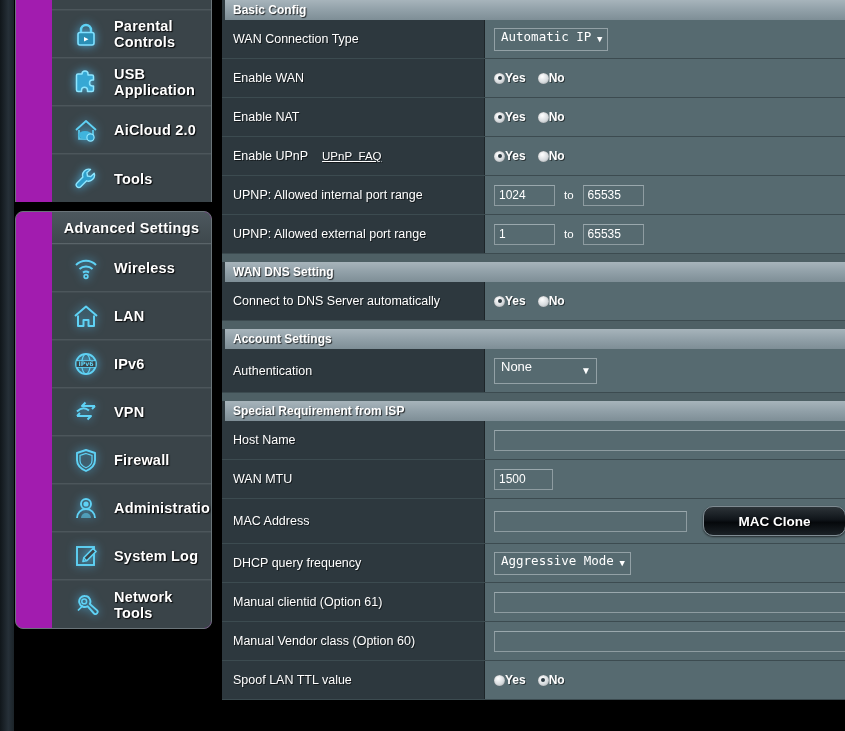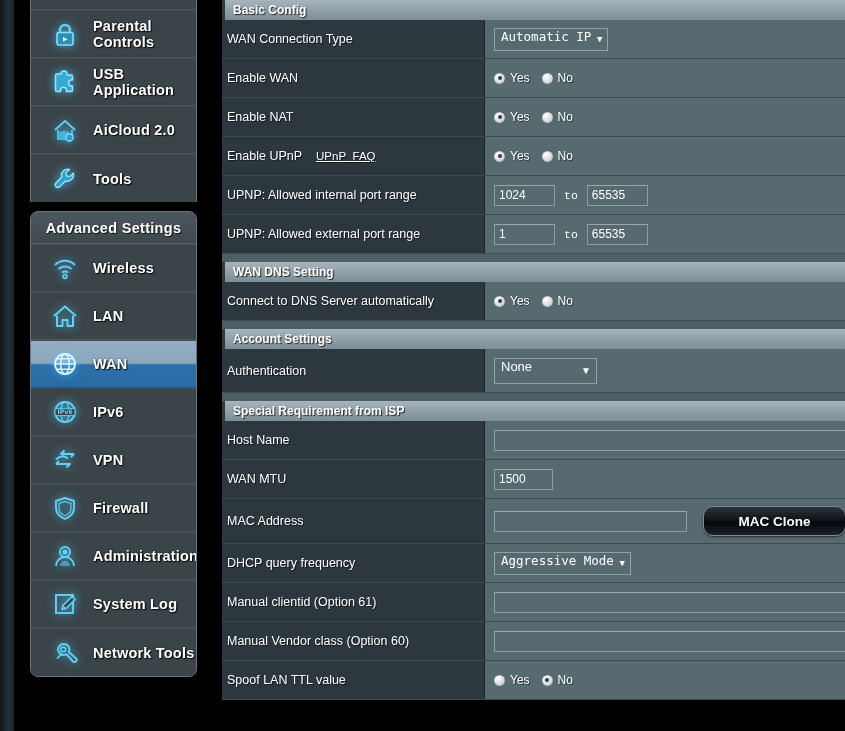--- a/index.html
+++ b/index.html
@@ -14,24 +14,25 @@
   
   .sidebar-rail {
     position: absolute; left: 0; top: 0; width: 14px; height: 731px;
     background: linear-gradient(to right, #10161a 0%, #263038 60%, #1b2328 100%);
   }
   .sidebar {
     position: absolute; left: 14px; top: 0; width: 199px; height: 686px;
     background: #000000;
   }
   .menu-group {
-    margin: 0 16px; background: #a21caf;
+    margin: 0 1px; background: #a21caf;
     border: 1px solid #6a7479; border-top: none;
     border-radius: 0 0 7px 7px;
     overflow: hidden;
+    padding-left: 36px;
   }
   .menu-group.top { border-radius: 0; border-bottom: none; }
   .menu-group.adv { margin-top: 9px; border-top: 1px solid #6a7479; border-radius: 8px; }
 
   .menu-item {
     position: relative; height: 48px;
     display: flex; align-items: center;
     border-bottom: 1px solid #4c565b;
     border-top: 1px solid #424c51;
     background: #3a4449;
@@ -82,41 +83,41 @@
     color: #ffffff; font-size: 12px; font-weight: bold;
     text-shadow: 1px 1px 1px rgba(0,0,0,.75);
   }
   .section-gap { height: 8px; background: #4e6065; }
 
   .row { display: flex; min-height: 39px; border-bottom: 1px solid #3c4b50; }
   .row-label {
     width: 263px; flex: none;
     background: #2d383e;
     display: flex; align-items: center;
-    padding-left: 5px;
+    padding-left: 11px;
     border-right: 1px solid #1d2529;
   }
   .row-label-text {
     color: #ffffff; font-size: 12.5px;
     text-shadow: 1px 1px 0 rgba(0,0,0,.55);
   }
   .faq-link {
     margin-left: 14px; color: #ffffff; font-size: 11.5px;
     text-decoration: underline; cursor: pointer;
     text-shadow: 1px 1px 0 rgba(0,0,0,.55);
   }
   .row-value {
     flex: 1; background: #566a70;
     display: flex; align-items: center;
     padding-left: 9px; gap: 6px;
   }
 
   
   .radio-group { display: flex; align-items: center; gap: 12px; }
-  .radio-opt { display: flex; align-items: center; gap: 5px; cursor: pointer; }
+  .radio-opt { display: flex; align-items: center; cursor: pointer; font-weight: bold; }
   .radio {
     width: 11px; height: 11px; border-radius: 50%;
     background: radial-gradient(circle at 38% 32%, #ffffff 0%, #d9dde0 55%, #aab2b6 100%);
     box-shadow: inset 0 0 1px rgba(0,0,0,.5);
     display: flex; align-items: center; justify-content: center;
   }
   .radio.on::after {
     content: ""; width: 4px; height: 4px; border-radius: 50%;
     background: #2f3d44;
   }
@@ -134,21 +135,21 @@
     color: #ffffff;
     font-family: "Liberation Sans", sans-serif;
     font-size: 12px;
     padding: 0 4px;
     outline: none;
   }
   .inp.port { width: 61px; }
   .inp.mtu  { width: 59px; }
   .inp.wide { width: 355px; }
   .inp.mac  { width: 193px; }
-  .to-txt { color: #ffffff; font-size: 11.5px; margin: 0 3px; font-family: Liberation Mono, monospace; }
+  .to-txt { color: #ffffff; font-size: 11.5px; margin: 0 3px; }
 
   
   .sel {
     position: relative; display: inline-flex; align-items: flex-start;
     background: #566a70; border: 1px solid #93a1a6;
     height: 23px; color: #ffffff;
     padding: 0 16px 0 6px; cursor: pointer;
   }
   .sel.mono {
     font-family: "DejaVu Sans Mono", monospace;
@@ -257,30 +258,20 @@
       <div class="menu-item">
         <span class="menu-ico">
           <svg width="30" height="30" viewBox="0 0 30 30">
             <path d="M4 15 L15 5.5 L26 15" fill="none" stroke="#5fd2f5" stroke-width="2" stroke-linejoin="round"></path>
             <path d="M7 14.5 V25 h5.5 v-6 h5 v6 H23 V14.5" fill="none" stroke="#5fd2f5" stroke-width="2" stroke-linejoin="round"></path>
           </svg>
         </span>
         <span class="menu-label">LAN</span>
       </div>
 
-      <div class="menu-item active">
-        <span class="menu-ico">
-          <svg width="30" height="30" viewBox="0 0 30 30">
-            <circle cx="15" cy="15" r="10" fill="none" stroke="#d9f6ff" stroke-width="1.8"></circle>
-            <ellipse cx="15" cy="15" rx="4.3" ry="10" fill="none" stroke="#d9f6ff" stroke-width="1.5"></ellipse>
-            <path d="M5 15 h20 M6.6 9.8 h16.8 M6.6 20.2 h16.8" fill="none" stroke="#d9f6ff" stroke-width="1.4"></path>
-          </svg>
-        </span>
-        <span class="menu-label">WAN</span>
-      </div>
 
       <div class="menu-item">
         <span class="menu-ico">
           <svg width="30" height="30" viewBox="0 0 30 30">
             <circle cx="15" cy="15" r="10" fill="none" stroke="#5fd2f5" stroke-width="1.8"></circle>
             <path d="M5.4 12 h19.2 M5.4 18 h19.2" stroke="#5fd2f5" stroke-width="1.3"></path>
             <ellipse cx="15" cy="15" rx="4.3" ry="10" fill="none" stroke="#5fd2f5" stroke-width="1.2"></ellipse>
             <rect x="5.5" y="12.2" width="19" height="5.8" fill="#3a4449"></rect>
             <text x="15" y="17.2" font-family="DejaVu Sans, sans-serif" font-size="6.2" font-weight="bold" fill="#5fd2f5" text-anchor="middle">IPv6</text>
           </svg>

